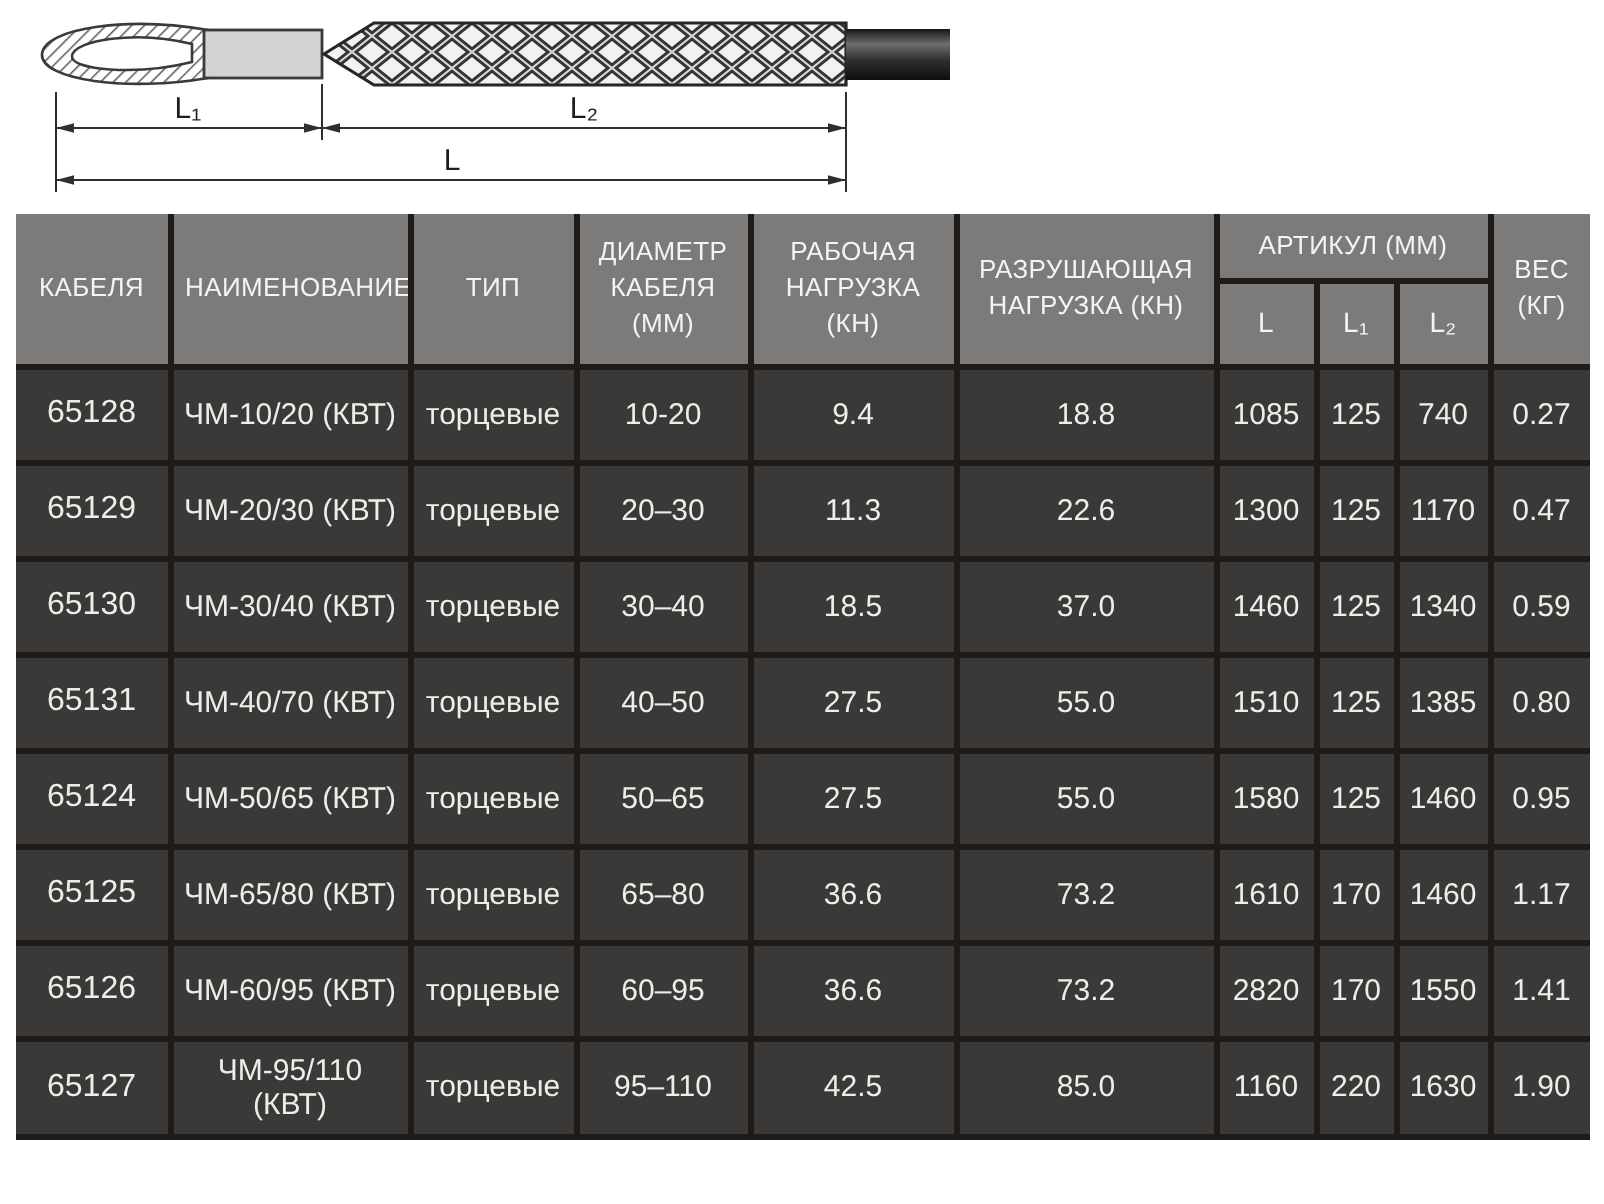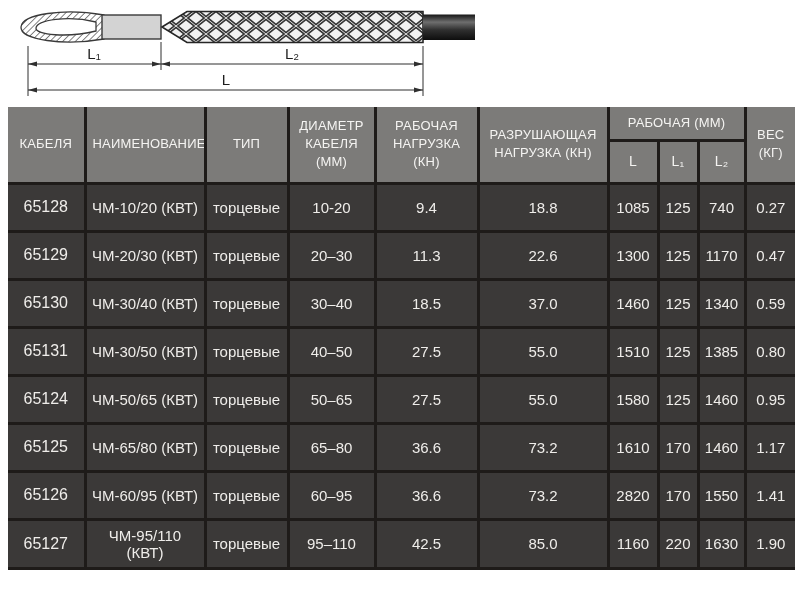--- a/index.html
+++ b/index.html
@@ -122,21 +122,21 @@
         <col style="width:50px">
       </colgroup>
       <thead>
         <tr>
           <th rowspan="2">КАБЕЛЯ</th>
           <th rowspan="2">НАИМЕНОВАНИЕ</th>
           <th rowspan="2">ТИП</th>
           <th rowspan="2">ДИАМЕТР КАБЕЛЯ (ММ)</th>
           <th rowspan="2">РАБОЧАЯ НАГРУЗКА (КН)</th>
           <th rowspan="2">РАЗРУШАЮЩАЯ НАГРУЗКА (КН)</th>
-          <th colspan="3" class="h-top">РАБОЧАЯ (ММ)</th>
+          <th colspan="3" class="h-top">АРТИКУЛ (ММ)</th>
           <th rowspan="2">ВЕС (КГ)</th>
         </tr>
         <tr>
           <th class="h-sub">L</th>
           <th class="h-sub">L₁</th>
           <th class="h-sub">L₂</th>
         </tr>
       </thead>
       <tbody>
           <tr>
@@ -170,21 +170,21 @@
             <td>30–40</td>
             <td>18.5</td>
             <td>37.0</td>
             <td>1460</td>
             <td>125</td>
             <td>1340</td>
             <td>0.59</td>
           </tr>
           <tr>
             <td class="c-art">65131</td>
-            <td>ЧМ-30/50 (КВТ)</td>
+            <td>ЧМ-40/70 (КВТ)</td>
             <td>торцевые</td>
             <td>40–50</td>
             <td>27.5</td>
             <td>55.0</td>
             <td>1510</td>
             <td>125</td>
             <td>1385</td>
             <td>0.80</td>
           </tr>
           <tr>

